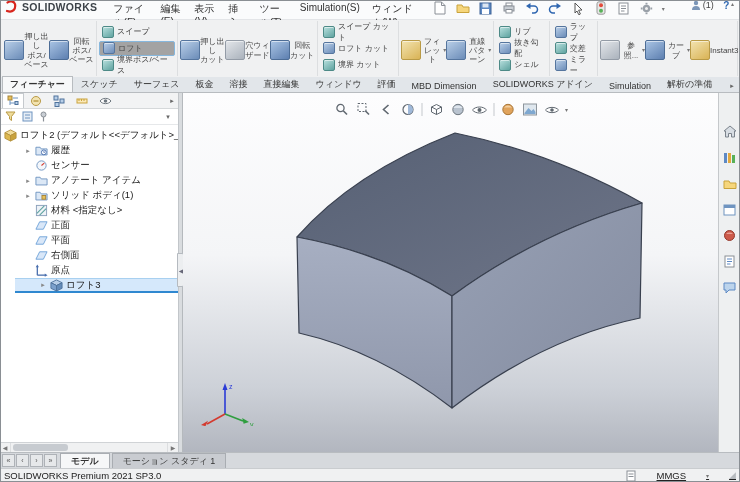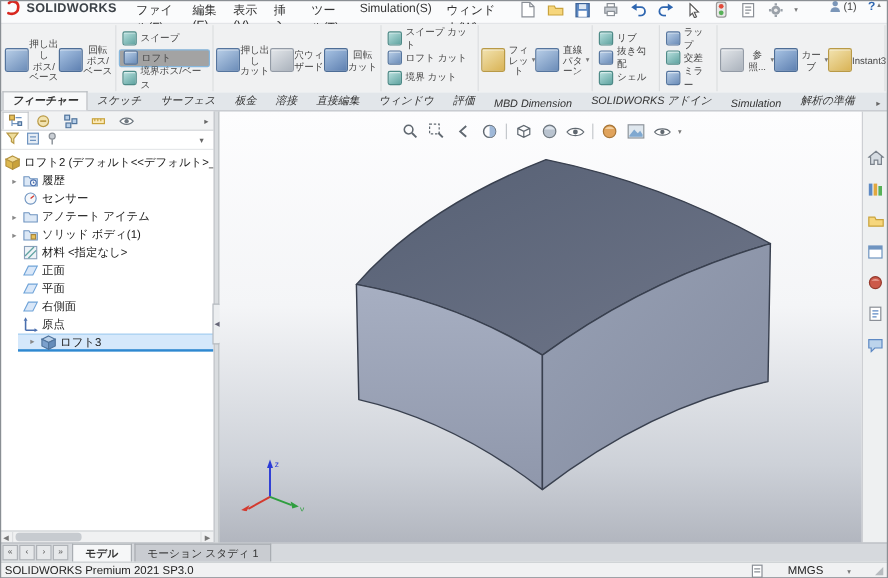--- a/index.html
+++ b/index.html
@@ -29,36 +29,36 @@
   .ric { width: 20px; height: 20px; border-radius: 2px; box-shadow: inset 0 1px 0 rgba(255,255,255,.55); flex: none; }
   .ris { width: 12px; height: 12px; border-radius: 2px; box-shadow: inset 0 1px 0 rgba(255,255,255,.55); flex: none; }
   .ic-blue  { background: linear-gradient(145deg,#b9cfe8,#6b8cb8); border: 1px solid #55759e; }
   .ic-blue2 { background: linear-gradient(145deg,#a9c4e4,#5d7fb0); border: 1px solid #4d6d96; }
   .ic-teal  { background: linear-gradient(145deg,#b8e0de,#5fa3a0); border: 1px solid #4d8a87; }
   .ic-gold  { background: linear-gradient(145deg,#f2e3b0,#d9b355); border: 1px solid #b99a46; }
   .ic-gray  { background: linear-gradient(145deg,#e3e6ea,#aab2bc); border: 1px solid #939ba6; }
 
   
   .tabstrip { height: 16px; background: #e2e6ea; border-bottom: 1px solid #b8bcc0; display: flex; align-items: flex-end; padding: 0 2px; flex: none; }
-  .ctab { font-size: 9px; color: #333; padding: 1px 7px; border: 1px solid transparent; border-bottom: none; white-space: nowrap; font-style: italic; }
+  .ctab { font-size: 9px; color: #333; padding: 1px 7px; border: 1px solid transparent; border-bottom: none; white-space: nowrap; }
   .ctab.active { background: #f7f8f9; border-color: #b8bcc0; font-weight: bold; }
   .tabstrip-right { margin-left: auto; display: flex; gap: 3px; align-items: center; padding-bottom: 2px; }
   .tiny-btn { font-size: 7px; color: #666; width: 12px; text-align: center; }
 
   
   .main { height: 359px; display: flex; flex: none; }
 
   
   .panel { width: 178px; background: #fff; display: flex; flex-direction: column; flex: none; }
   .panel-tabs { height: 16px; background: #f2f3f4; border-bottom: 1px solid #d5d8da; display: flex; align-items: center; gap: 1px; padding-left: 2px; flex: none; }
   .ptab { width: 22px; height: 15px; display: flex; align-items: center; justify-content: center; }
   .ptab.active { background: #fff; border: 1px solid #c5c9cd; border-bottom: none; }
   .panel-filter { height: 16px; display: flex; align-items: center; gap: 6px; padding-left: 5px; border-bottom: 1px solid #e6e8ea; flex: none; }
   .tree { flex: 1; padding-top: 3px; font-size: 9.5px; color: #1a1a1a; overflow: hidden; position: relative; }
-  .trow { height: 15px; display: flex; align-items: center; gap: 3px; padding-left: 8px; white-space: nowrap; }
+  .trow { height: 15px; display: flex; align-items: center; gap: 3px; padding-left: 24px; white-space: nowrap; }
   .trow.root { padding-left: 4px; }
   .trow.selected { background: #d5e8fb; border-top: 1px solid #a8d0f0; border-bottom: 2px solid #2f88d0; margin-left: 15px; }
   .arr { width: 8px; font-size: 7px; color: #888; flex: none; text-align: center; }
   .ti { width: 13px; height: 13px; flex: none; }
   .ti svg { width: 13px; height: 13px; display: block; }
   .hscroll { height: 10px; border-top: 1px solid #d0d3d6; background: #f0f1f2; display: flex; align-items: stretch; flex: none; }
   .hs-btn { width: 11px; font-size: 6px; color: #777; display: flex; align-items: center; justify-content: center; border-right: 1px solid #dcdee0; }
   .hs-btn:last-child { border-left: 1px solid #dcdee0; border-right: none; }
   .hs-track { flex: 1; position: relative; }
   .hs-thumb { position: absolute; left: 2px; top: 1px; width: 55px; height: 7px; background: #c7cbd0; border-radius: 3px; }
@@ -80,21 +80,21 @@
   .taskpane .mi { width: 17px; height: 17px; }
 
   
   .bottomtabs { height: 16px; background: #d6d9dd; border-top: 1px solid #b8bcc0; display: flex; align-items: center; padding-left: 2px; flex: none; }
   .nav-btn { width: 13px; height: 13px; background: #e6e8ea; border: 1px solid #aeb2b7; font-size: 7px; color: #555; display: flex; align-items: center; justify-content: center; margin-right: 1px; margin-bottom: 1px; }
   .btab { font-size: 9px; color: #333; padding: 1px 10px; border: 1px solid #a9adb2; border-bottom: none; background: #c9ccd1; margin-left: 2px; white-space: nowrap; }
   .btab.active { background: #f6f7f8; font-weight: bold; }
 
   
   .statusbar { height: 14px; background: #f0f1f2; border-top: 1px solid #c9cccf; display: flex; align-items: center; font-size: 9.5px; color: #222; padding: 0 4px; flex: none; }
-  .sb-right { margin-left: auto; display: flex; align-items: center; gap: 20px; }
+  .sb-right { margin-left: auto; display: flex; align-items: center; gap: 20px; text-decoration: underline; }
   .grip { font-size: 9px; color: #b7bbbf; line-height: 1; }
 </style>
 </head>
 <body>
 
 <svg width="0" height="0" style="position:absolute">
   <defs>
     <symbol id="sy-plane" viewBox="0 0 14 12">
         <polygon points="1,10 5,2 13,2 9,10" fill="#d9e7f8" stroke="#6fa3d8" stroke-width="1"></polygon>
       </symbol>

